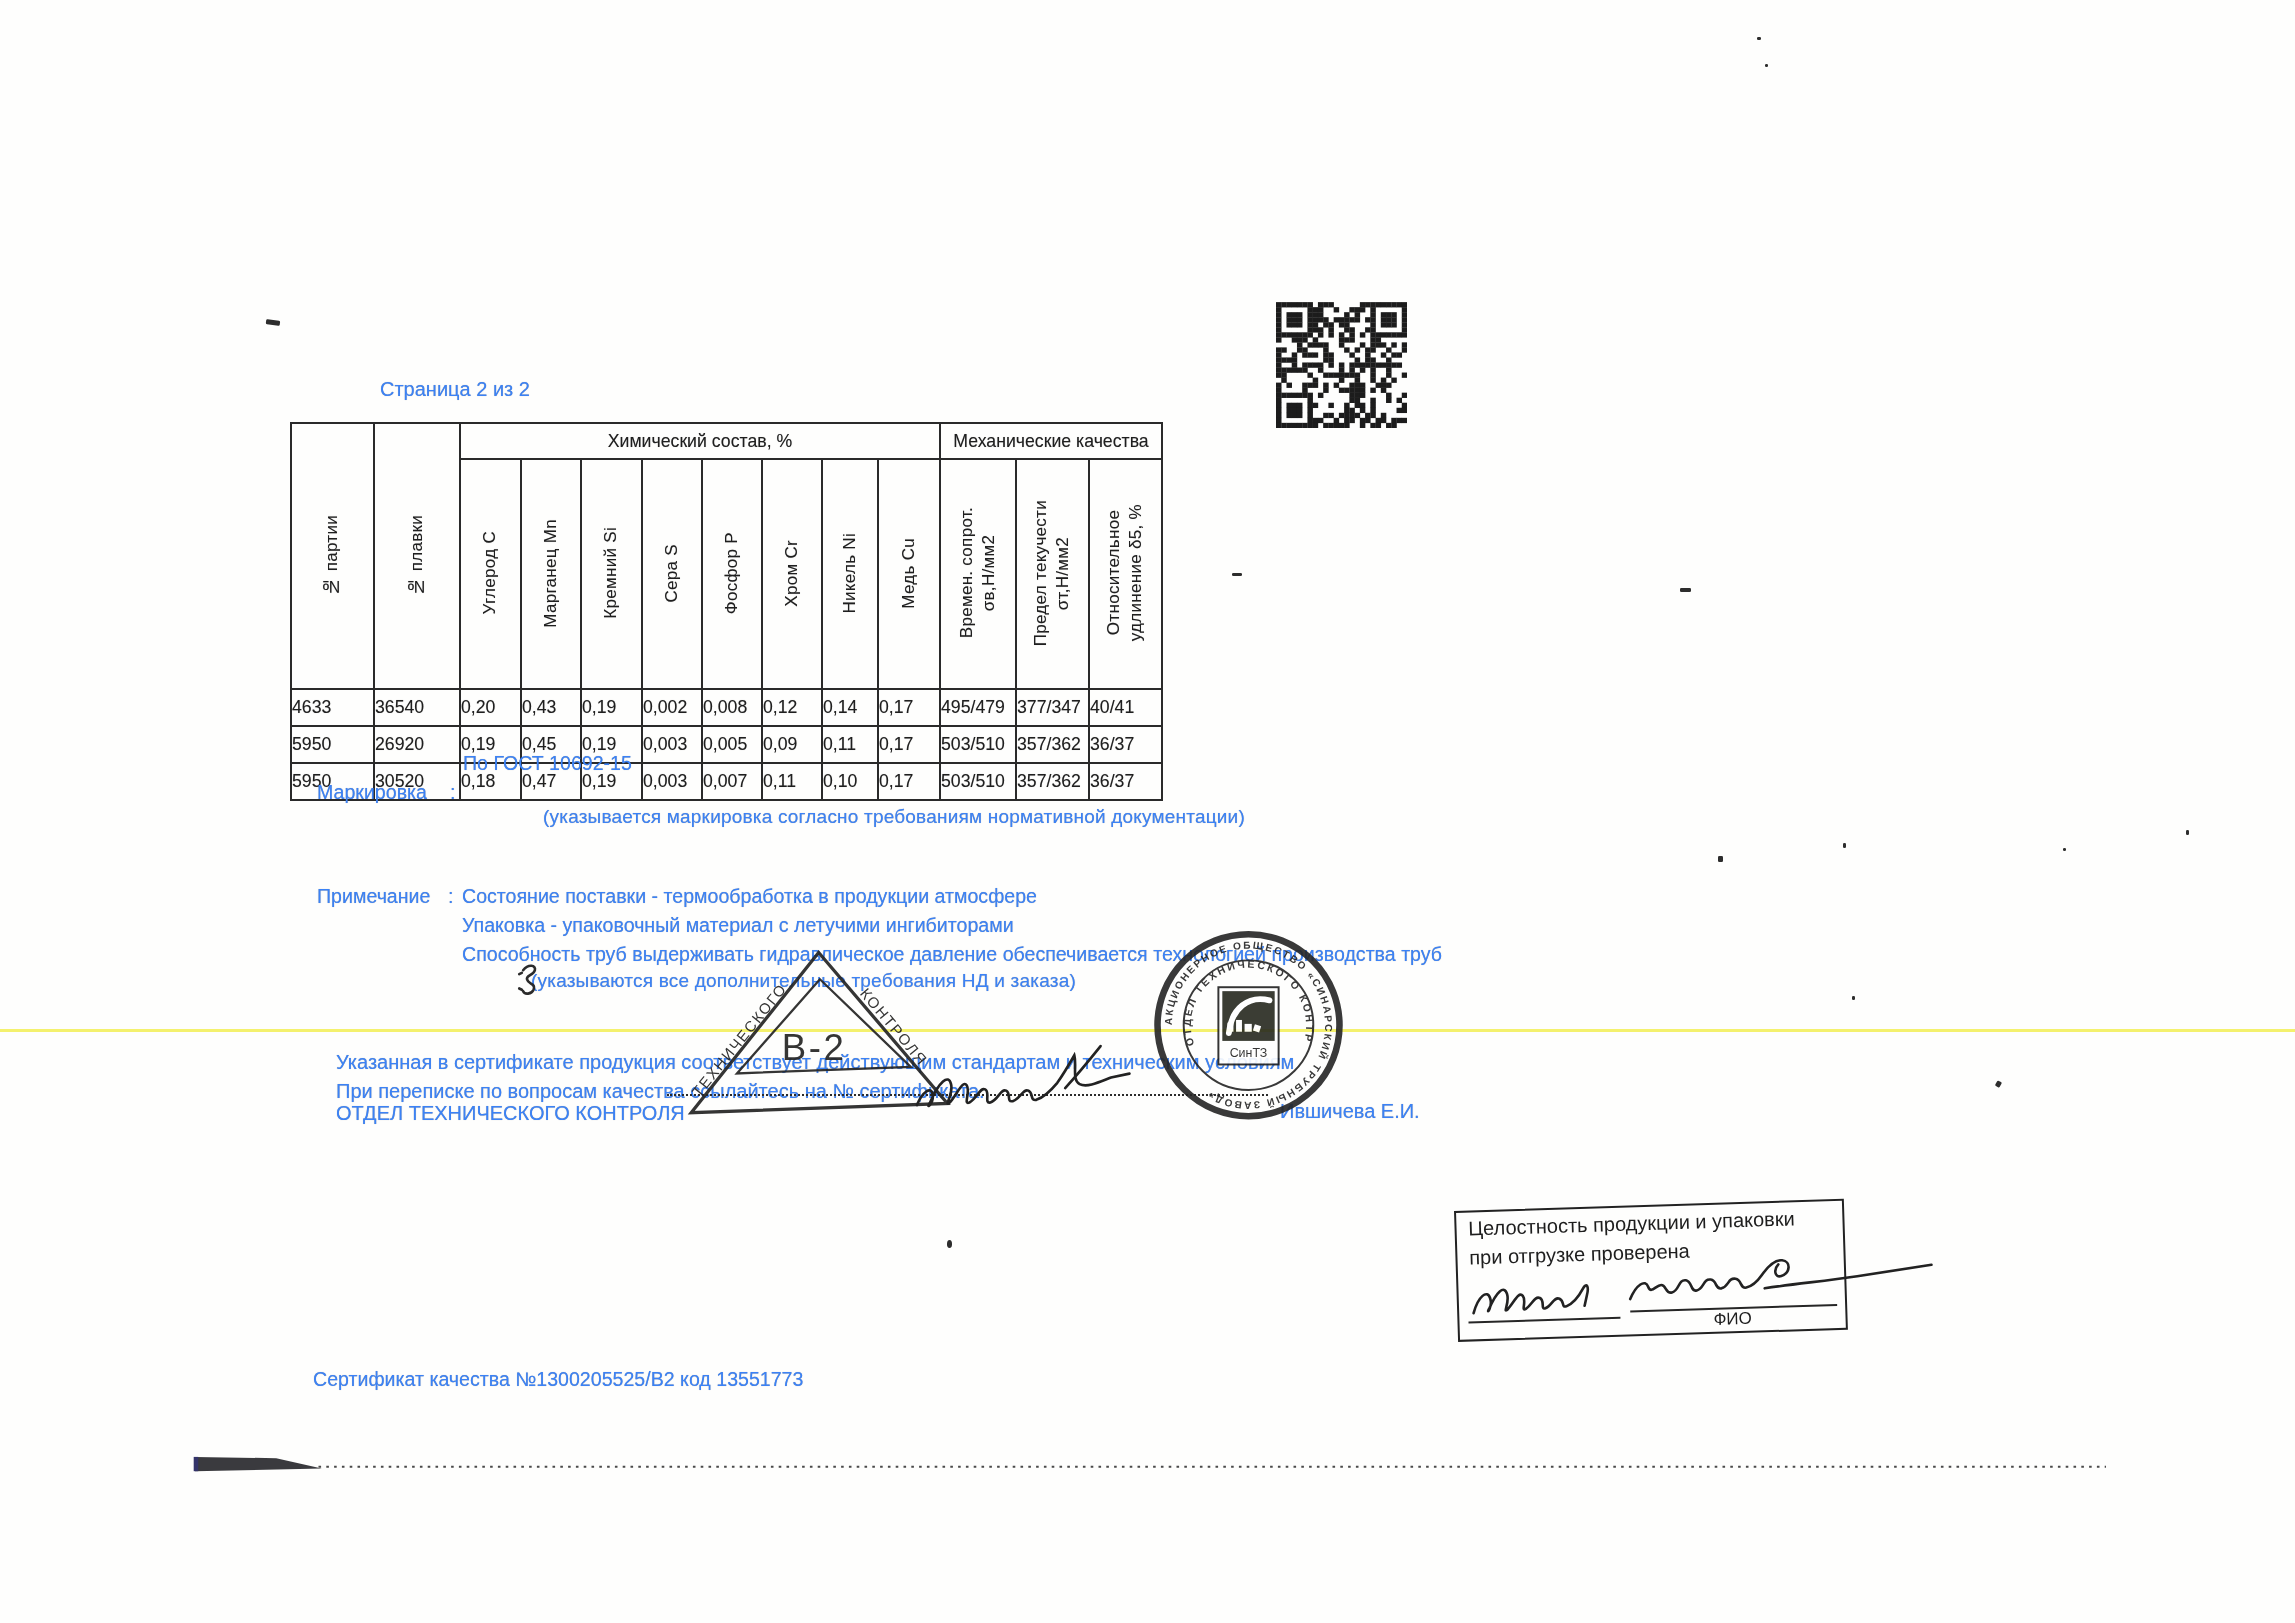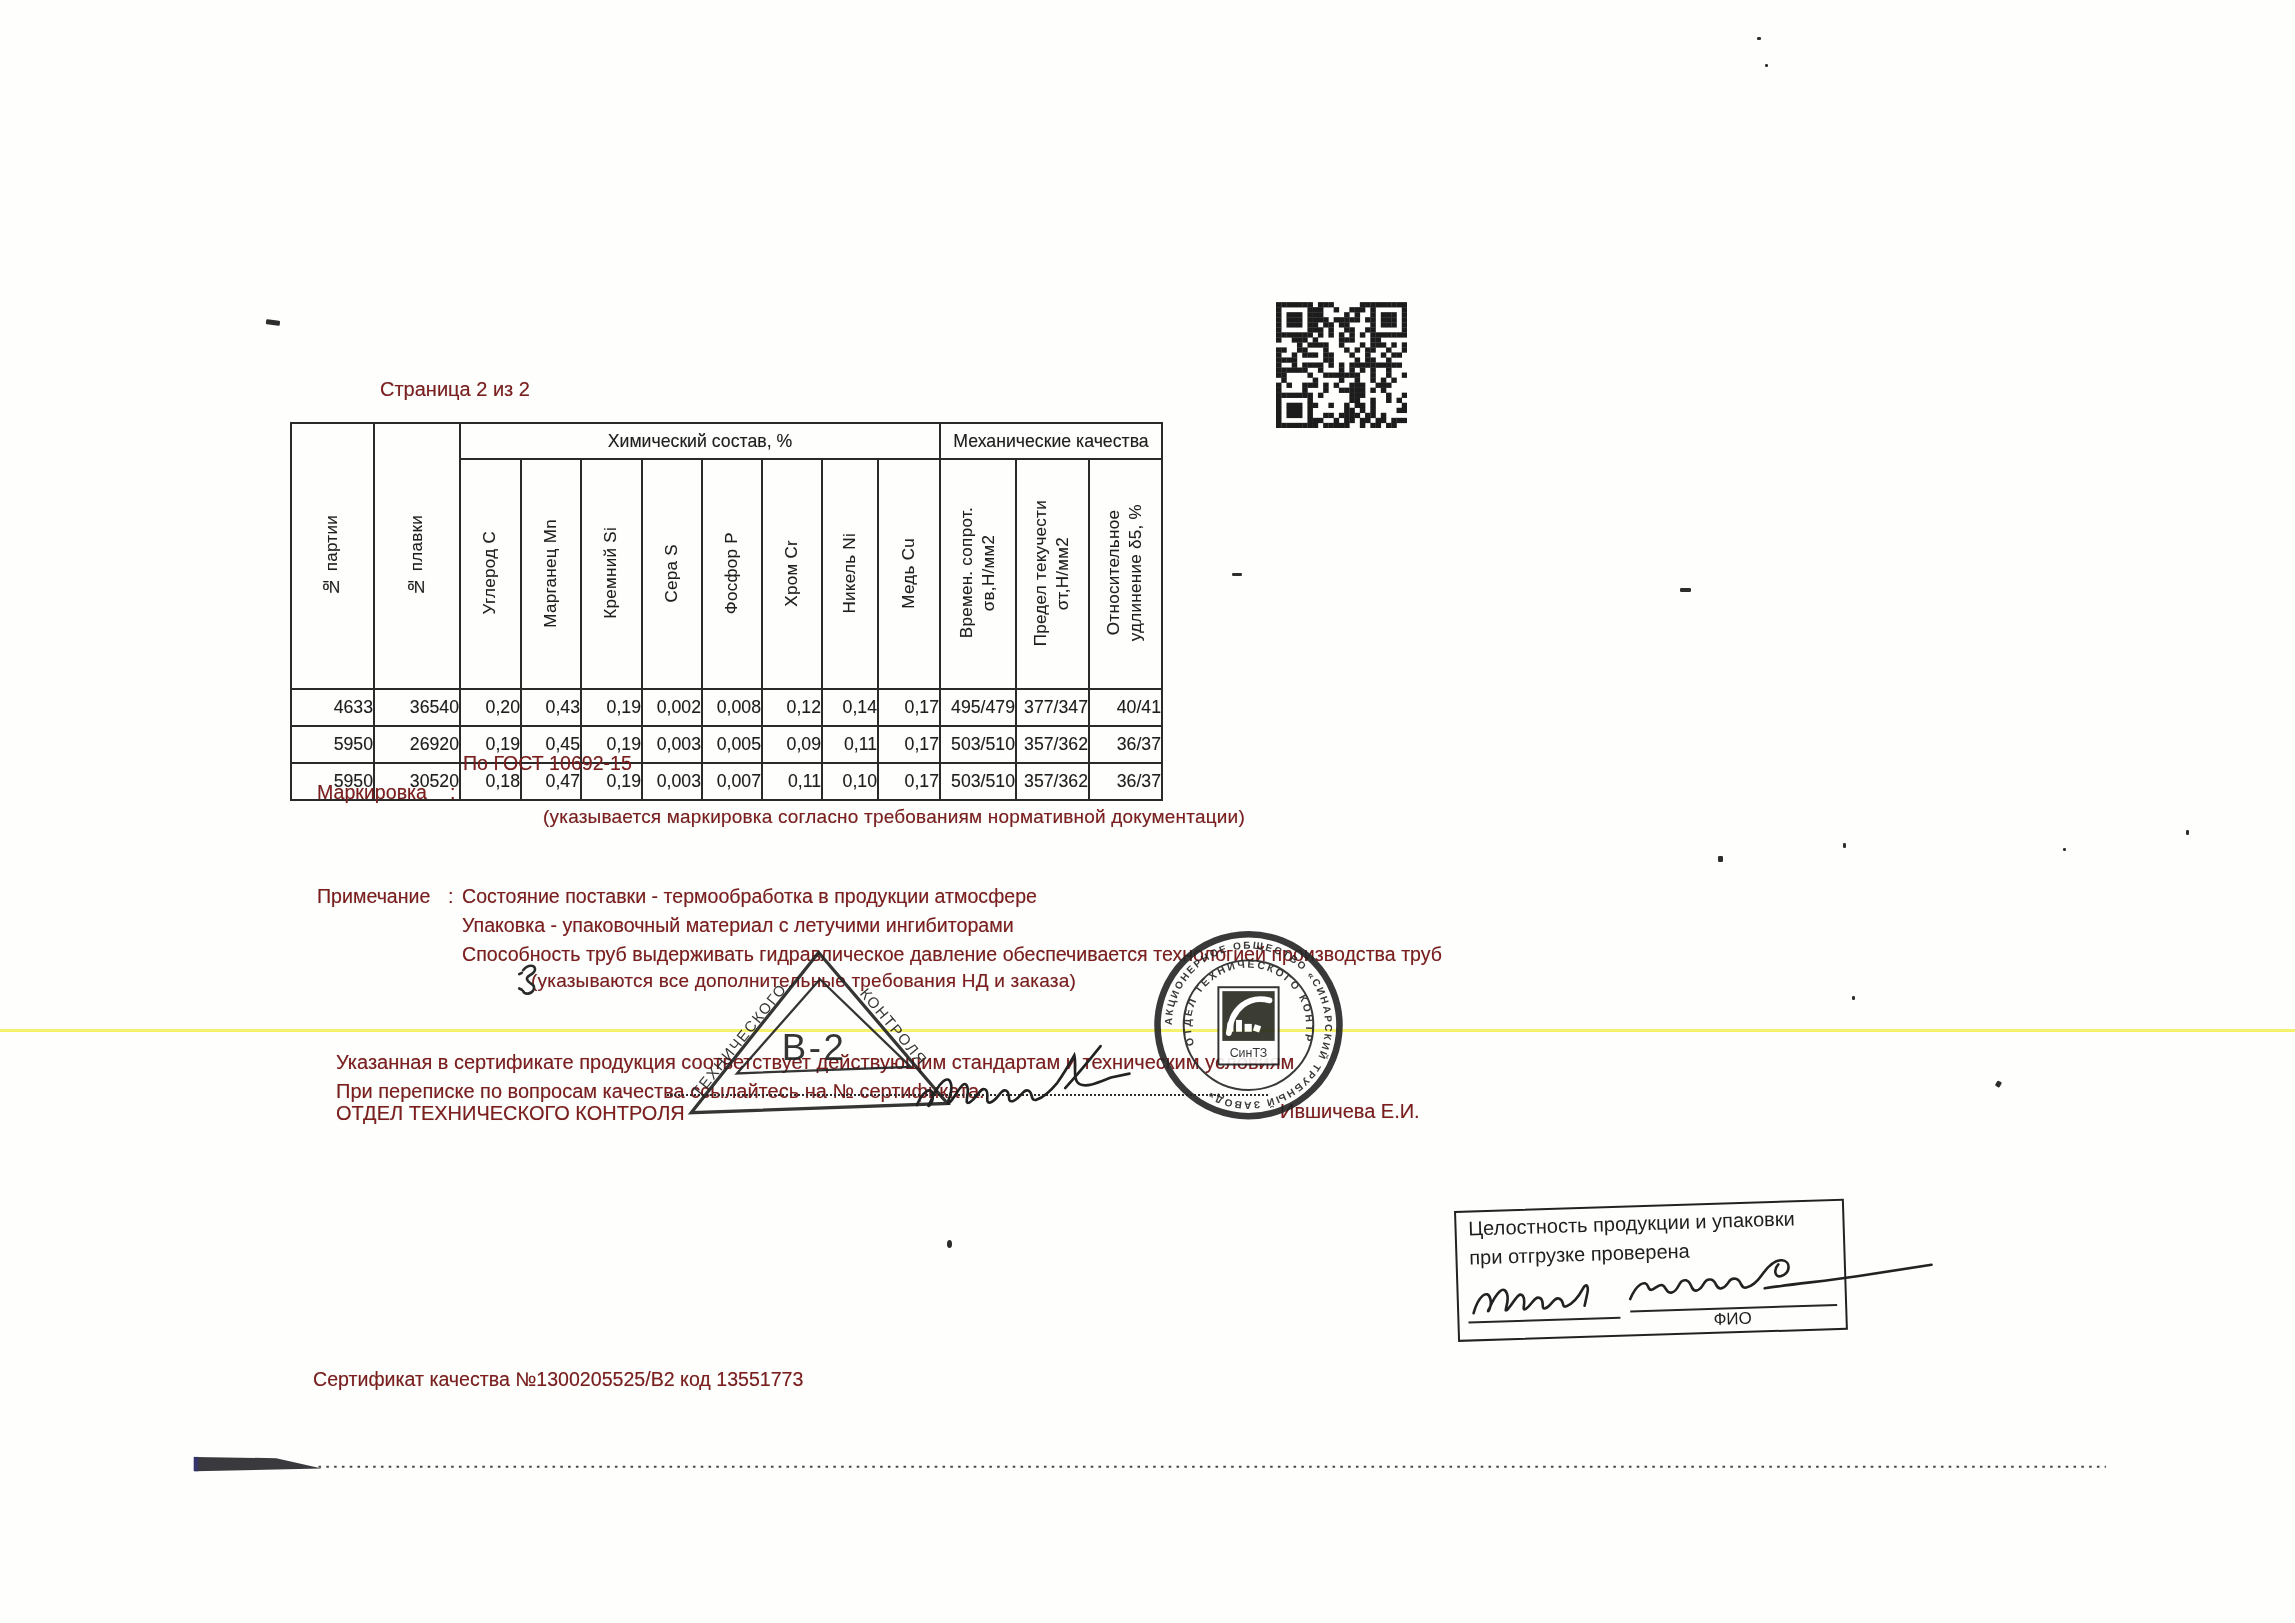--- a/index.html
+++ b/index.html
@@ -1,30 +1,30 @@
 <!DOCTYPE html>
 <html style="font-size:10.5px"><head>
 <meta charset="utf-8">
 <style>
   html,body{margin:0;padding:0;background:#e8e8e8;}
   .page{position:relative;width:2295px;height:1623px;background:#fefefd;overflow:hidden;
         font-family:"Liberation Sans",sans-serif;color:#1e1e1e;}
   .page *{box-sizing:border-box;}
-  .txt{position:absolute;white-space:nowrap;color:#7f1d1d;text-shadow:0 0 0.7px rgba(40,40,40,.45);}
+  .txt{position:absolute;white-space:nowrap;color:#3b82f6;text-shadow:0 0 0.7px rgba(40,40,40,.45);}
   .f31{font-size:20px;} .f30{font-size:19.6px;} .f22{font-size:19px;letter-spacing:0.2px;}
   
   #cert-table{position:absolute;left:290px;top:422px;border-collapse:collapse;table-layout:fixed;}
   #cert-table th,#cert-table td{border:2px solid #2a2a2a;font-weight:normal;padding:0;
         color:#1f1f1f;text-shadow:0 0 0.7px rgba(40,40,40,.4);}
   #cert-table .group-th{font-size:17.7px;height:36px;text-align:center;}
   #cert-table .vcell{vertical-align:middle;text-align:center;}
   #cert-table .vrow{height:230px;}
   #cert-table .vcell span{display:inline-block;writing-mode:vertical-rl;transform:rotate(180deg);
         white-space:pre-line;font-size:17px;line-height:1.3;letter-spacing:0.3px;text-align:center;}
-  #cert-table td.data{height:37px;text-align:right;font-size:17.7px;margin-left:35px;}
+  #cert-table td.data{height:37px;text-align:left;font-size:17.7px;margin-left:35px;}
   
   .yellow-line{position:absolute;left:0;top:1029px;width:2295px;height:3.3px;background:#f0ec3c;opacity:.75;}
   .speck{position:absolute;background:#2d2d2d;border-radius:1.3px;}
   .underline{position:absolute;border-bottom:2px dotted #2b2b2b;}
   
   .ship-box{position:absolute;left:1454px;top:1211px;width:390px;height:131px;
         border:2.6px solid #222;transform:rotate(-1.8deg);transform-origin:left top;}
   .ship-box .l1{position:absolute;left:11.8px;top:5.2px;font-size:20px;white-space:nowrap;}
   .ship-box .l2{position:absolute;left:11.8px;top:34px;font-size:20px;white-space:nowrap;}
   .ship-box .fio{position:absolute;left:254px;top:105px;font-size:17px;}

